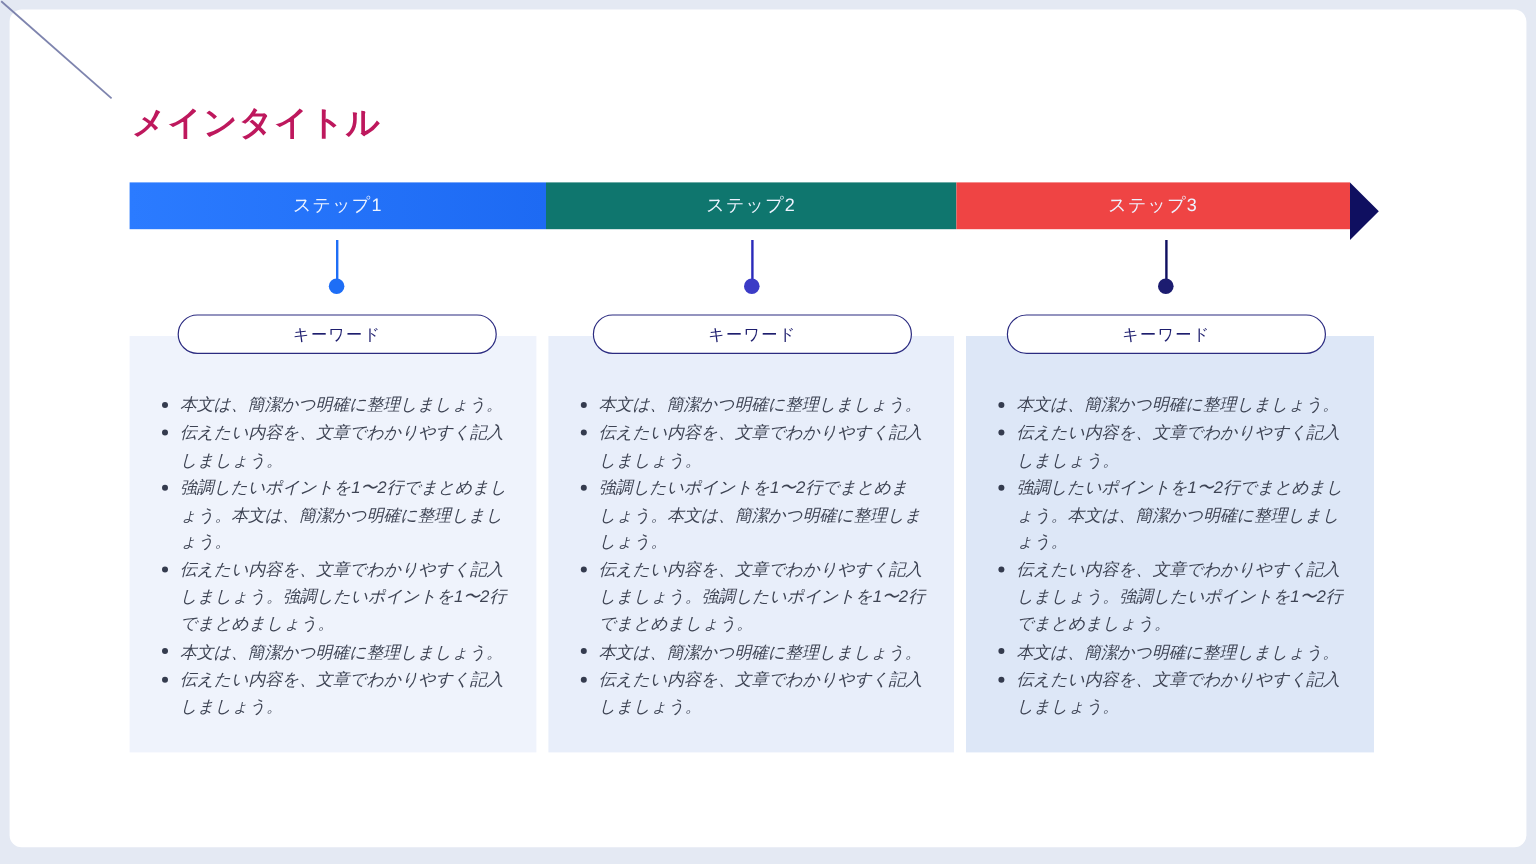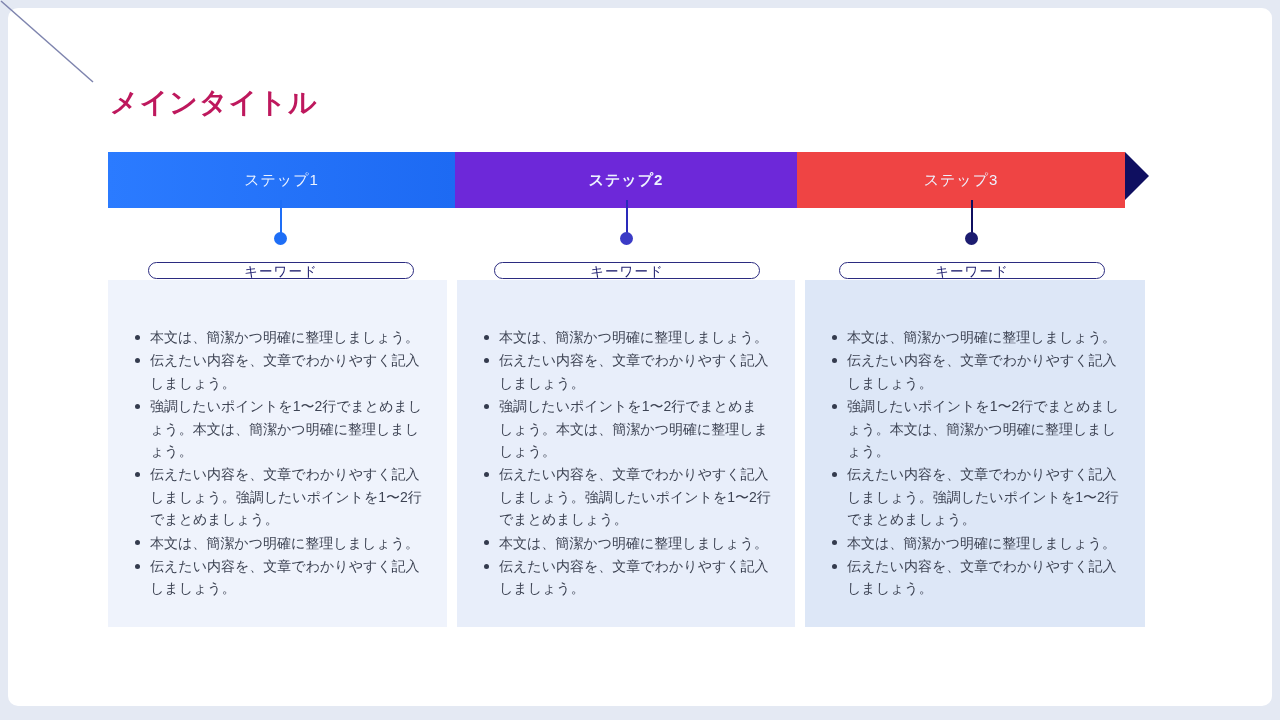--- a/index.html
+++ b/index.html
@@ -27,21 +27,21 @@
     position: absolute;
     left: 110px; top: 84px;
     font-size: 28px;
     font-weight: 600;
     letter-spacing: 1px;
     color: #20207a;
   }
   
   .step-segment {
     position: absolute;
-    top: 152px; height: 56px;
+    top: 152px; height: 39px;
     display: flex; align-items: center; justify-content: center;
   }
   .step-segment .step-label {
     color: #edf3ff;
     font-size: 15px;
     letter-spacing: 1px;
   }
   .seg-1 { left: 108px; width: 347px; background: linear-gradient(90deg, #2b7bff, #1d6af3); }
   .seg-2 { left: 455px; width: 342px; }
   .seg-3 { left: 797px; width: 328px; }
@@ -59,42 +59,43 @@
     top: 200px; height: 33px; width: 2px;
   }
   .connector-dot {
     position: absolute;
     top: 232px; width: 13px; height: 13px;
     border-radius: 50%;
   }
   
   .keyword-pill {
     position: absolute;
-    top: 262px; height: 17px;
+    top: 262px; height: 33px;
     width: 266px;
     background: #ffffff;
     border: 1.5px solid #2b2b80;
     border-radius: 17px;
     box-sizing: border-box;
-    display: flex; justify-content: center;
+    display: flex; align-items: center; justify-content: center;
     z-index: 3;
   }
   .keyword-pill span {
     font-size: 13.5px;
     color: #1e1e6e;
     letter-spacing: 1px;
   }
   .pill-1 { left: 148px; }
   .pill-2 { left: 494px; }
   .pill-3 { left: 839px; }
   
   .content-panel {
     position: absolute;
     top: 280px; height: 347px;
     z-index: 1;
+    font-style: italic;
   }
   .panel-1 { left: 108px; width: 339px; }
   .panel-2 { left: 457px; width: 338px; }
   .panel-3 { left: 805px; width: 340px; }
   .bullet-list {
     list-style: none;
     margin: 0;
     padding: 46px 24px 0 42px;
   }
   .bullet-list li {
@@ -121,21 +122,21 @@
 
 <svg class="corner-line" width="100" height="90" viewBox="0 0 100 90">
   <line x1="1" y1="1" x2="93" y2="82" stroke="#7e84ae" stroke-width="1.5"></line>
 </svg>
 
 <div class="slide-title" style="color: #be185d;">メインタイトル</div>
 
 <div class="step-segment seg-1">
   <span class="step-label">ステップ1</span>
 </div>
-<div class="step-segment seg-2" style="background-color: #6d28d9; font-weight: bold;">
+<div class="step-segment seg-2" style="background-color: #0f766e;">
   <span class="step-label">ステップ2</span>
 </div>
 <div class="step-segment seg-3" style="background-color: #ef4444;">
   <span class="step-label">ステップ3</span>
 </div>
 <div class="arrow-head" style="border-left-color: rgb(15, 15, 96);"></div>
 
 <div class="connector-line" style="left: 280px; background-color: rgb(30, 110, 246);"></div>
 <div class="connector-dot" style="left: 274px; background-color: rgb(30, 110, 246);"></div>
 

